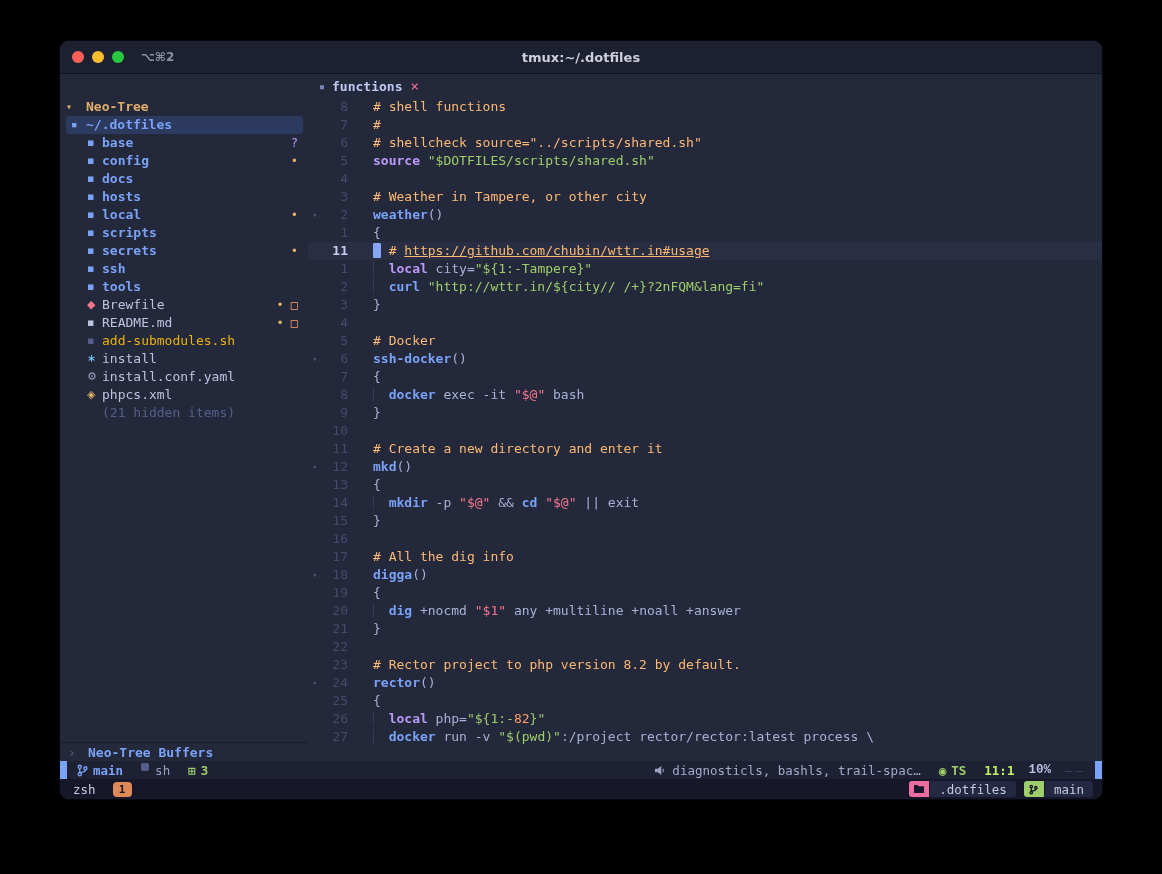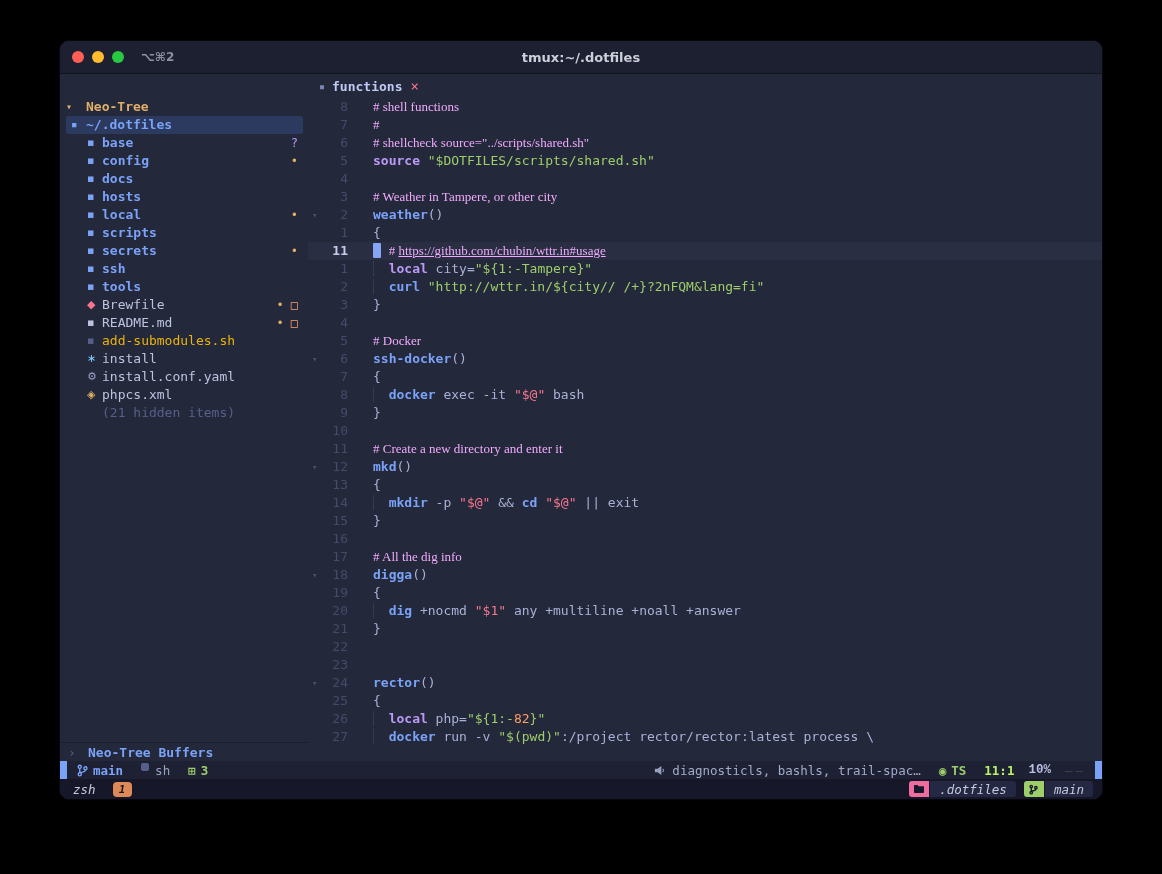--- a/index.html
+++ b/index.html
@@ -44,21 +44,21 @@
   .tablabel{color:#c0caf5;font-weight:bold;}
   .tabclose{color:#f7768e;font-size:14px;margin-left:1px;cursor:default;}
   .code{flex:1;overflow:hidden;font-size:13px;}
   .crow{display:flex;height:18px;line-height:18px;white-space:pre;}
   .crow.cl{background:#292e42;}
   .gwrap{display:flex;width:40px;flex:none;}
   .fold{width:16px;padding-left:4px;box-sizing:border-box;color:#4a5173;font-size:9px;line-height:18px;}
   .num{flex:1;text-align:right;color:#444b6a;}
   .num.gcur{color:#c8cdf0;font-weight:bold;}
   .txt{padding-left:25px;}
-  .cm{color:#f0abfc;font-family:Liberation Serif, serif;}
+  .cm{color:#fdba74;}
   .kw{color:#bb9af7;font-weight:bold;}
   .fn{color:#7aa2f7;font-weight:bold;}
   .str{color:#9ece6a;}
   .var{color:#f7768e;}
   .or{color:#ff9e64;}
   .df{color:#a9b1d6;}
   .gd{color:#363c58;}
   .url{text-decoration:underline;}
   .cursor{background:#86a5f5;color:transparent;border-radius:1px;}
   
@@ -68,21 +68,21 @@
   .sl-ft{display:flex;gap:6px;margin-right:18px;color:#9aa0c0;}
   .ft-icon{width:8px;height:8px;background:#565f89;border-radius:2px;display:inline-block;}
   .sl-diff{display:flex;align-items:center;gap:5px;color:#9ece6a;font-weight:bold;}
   .sl-spacer{flex:1;}
   .sl-lsp{display:flex;align-items:center;gap:7px;margin-right:18px;color:#a3aac9;justify-content:space-between;}
   .sl-ts{display:flex;align-items:center;gap:5px;color:#9ece6a;font-weight:bold;margin-right:18px;}
   .sl-pos{color:#bef264;font-weight:bold;margin-right:14px;}
   .sl-pct{color:#b9bfe2;font-weight:bold;margin-right:14px;font-family:Liberation Mono, monospace;}
   .sl-dashes{color:#3b4261;margin-right:9px;letter-spacing:3px;}
   
-  .tmuxbar{height:20px;flex:none;background:#16182a;display:flex;align-items:center;padding:0 9px;font-size:12.5px;gap:8px;font-style:italic;}
+  .tmuxbar{height:20px;flex:none;background:#16182a;display:flex;align-items:center;padding:0 9px;font-size:12.5px;gap:8px;}
   .tm-session{color:#c6cadd;margin-left:4px;}
   .tm-badge{min-width:11px;height:15px;background:#dd8a58;color:#16182a;border-radius:4px;display:inline-flex;align-items:center;justify-content:center;font-weight:bold;font-size:11px;padding:0 4px;margin-left:9px;}
   .tm-spacer{flex:1;}
   .tm-group{display:flex;align-items:center;height:16px;}
   .tm-ic{width:20px;height:16px;border-radius:3px 0 0 3px;display:flex;align-items:center;justify-content:center;color:#16182a;flex:none;}
   .tm-ic.pinkbg{background:#ee6d9e;}
   .tm-ic.greenbg{background:#9ece6a;}
   .tm-label{background:#242842;height:16px;display:flex;align-items:center;padding:0 9px;border-radius:0 3px 3px 0;color:#c6cadd;margin-left:1px;}
   svg{display:block;}
 </style>
@@ -171,21 +171,21 @@
           <div class="crow"><span class="gwrap"><span class="fold"></span><span class="num">13</span></span><span class="txt"><span class="df">{</span></span></div>
           <div class="crow"><span class="gwrap"><span class="fold"></span><span class="num">14</span></span><span class="txt"><span class="gd">▏ </span><span class="fn">mkdir</span><span class="df"> -p </span><span class="var">"$@"</span><span class="df"> &amp;&amp; </span><span class="fn">cd</span><span class="df"> </span><span class="var">"$@"</span><span class="df"> || </span><span class="df">exit</span></span></div>
           <div class="crow"><span class="gwrap"><span class="fold"></span><span class="num">15</span></span><span class="txt"><span class="df">}</span></span></div>
           <div class="crow"><span class="gwrap"><span class="fold"></span><span class="num">16</span></span><span class="txt"></span></div>
           <div class="crow"><span class="gwrap"><span class="fold"></span><span class="num">17</span></span><span class="txt"><span class="cm"># All the dig info</span></span></div>
           <div class="crow"><span class="gwrap"><span class="fold">▾</span><span class="num">18</span></span><span class="txt"><span class="fn">digga</span><span class="df">()</span></span></div>
           <div class="crow"><span class="gwrap"><span class="fold"></span><span class="num">19</span></span><span class="txt"><span class="df">{</span></span></div>
           <div class="crow"><span class="gwrap"><span class="fold"></span><span class="num">20</span></span><span class="txt"><span class="gd">▏ </span><span class="fn">dig</span><span class="df"> +nocmd </span><span class="var">"$1"</span><span class="df"> any +multiline +noall +answer</span></span></div>
           <div class="crow"><span class="gwrap"><span class="fold"></span><span class="num">21</span></span><span class="txt"><span class="df">}</span></span></div>
           <div class="crow"><span class="gwrap"><span class="fold"></span><span class="num">22</span></span><span class="txt"></span></div>
-          <div class="crow"><span class="gwrap"><span class="fold"></span><span class="num">23</span></span></div>
+          <div class="crow"><span class="gwrap"><span class="fold"></span><span class="num">23</span></span><span class="txt"><span class="cm"># Rector project to php version 8.2 by default.</span></span></div>
           <div class="crow"><span class="gwrap"><span class="fold">▾</span><span class="num">24</span></span><span class="txt"><span class="fn">rector</span><span class="df">()</span></span></div>
           <div class="crow"><span class="gwrap"><span class="fold"></span><span class="num">25</span></span><span class="txt"><span class="df">{</span></span></div>
           <div class="crow"><span class="gwrap"><span class="fold"></span><span class="num">26</span></span><span class="txt"><span class="gd">▏ </span><span class="kw">local</span><span class="df"> php=</span><span class="str">"${1:-</span><span class="or">82</span><span class="str">}"</span></span></div>
           <div class="crow"><span class="gwrap"><span class="fold"></span><span class="num">27</span></span><span class="txt"><span class="gd">▏ </span><span class="fn">docker</span><span class="df"> run -v </span><span class="str">"$(pwd)"</span><span class="df">:/project rector/rector:latest process </span><span class="df">\</span></span></div>
         </div>
     </div>
 
   </div>
 
   <div class="statusline">

